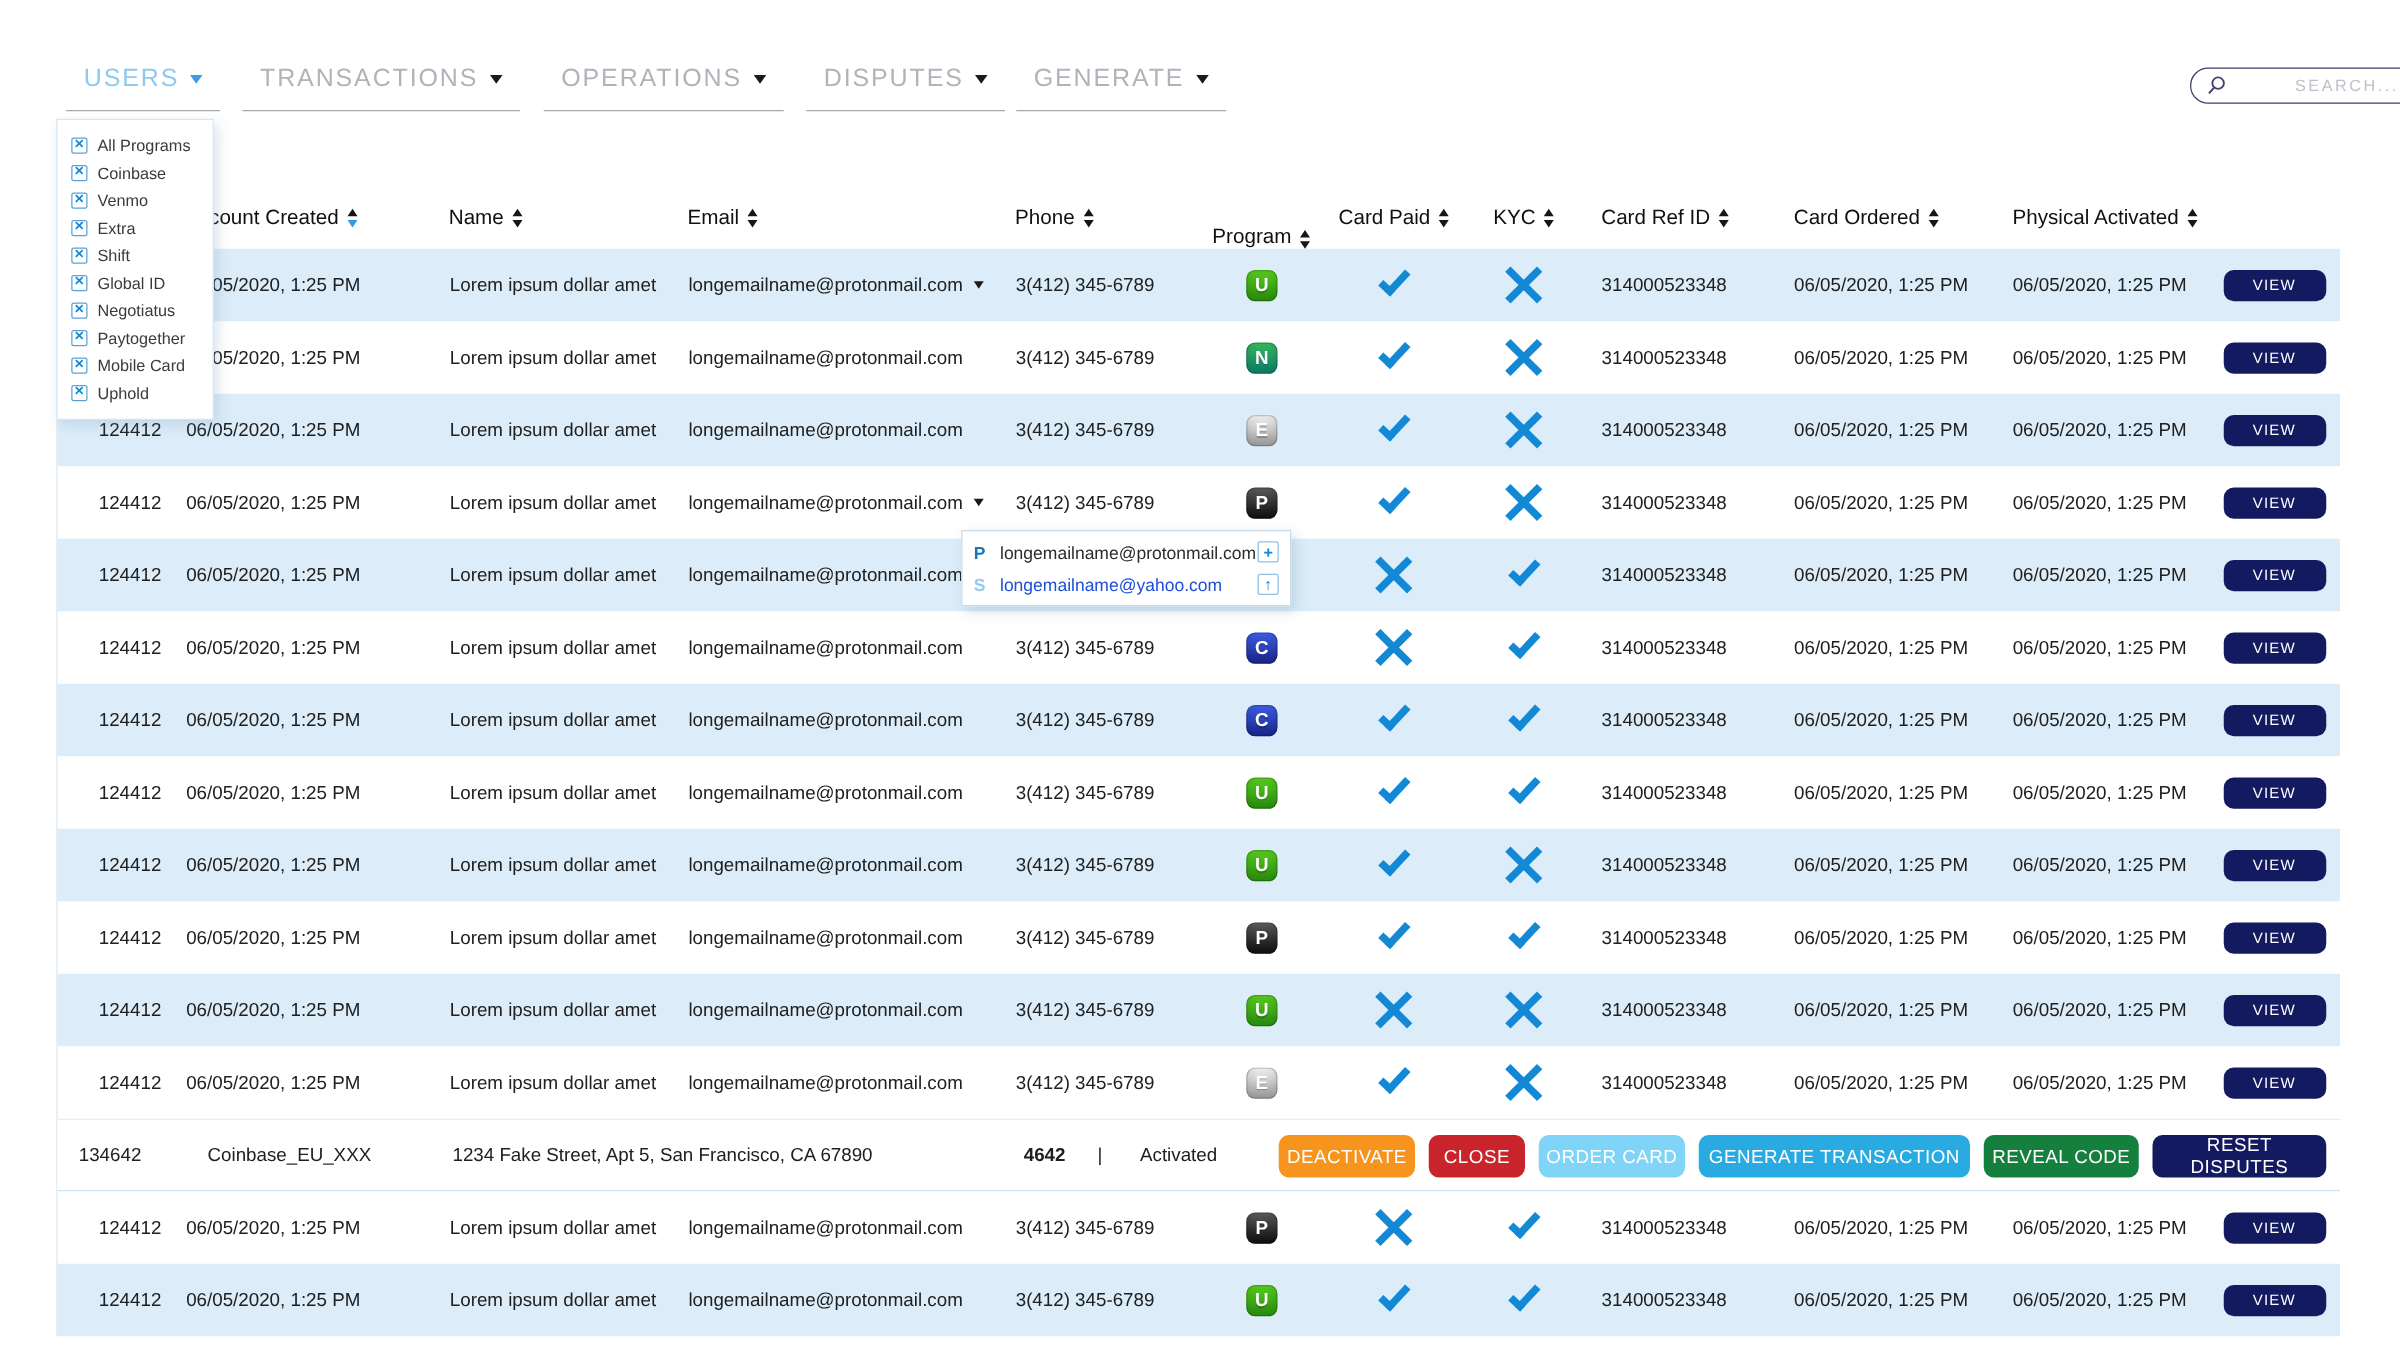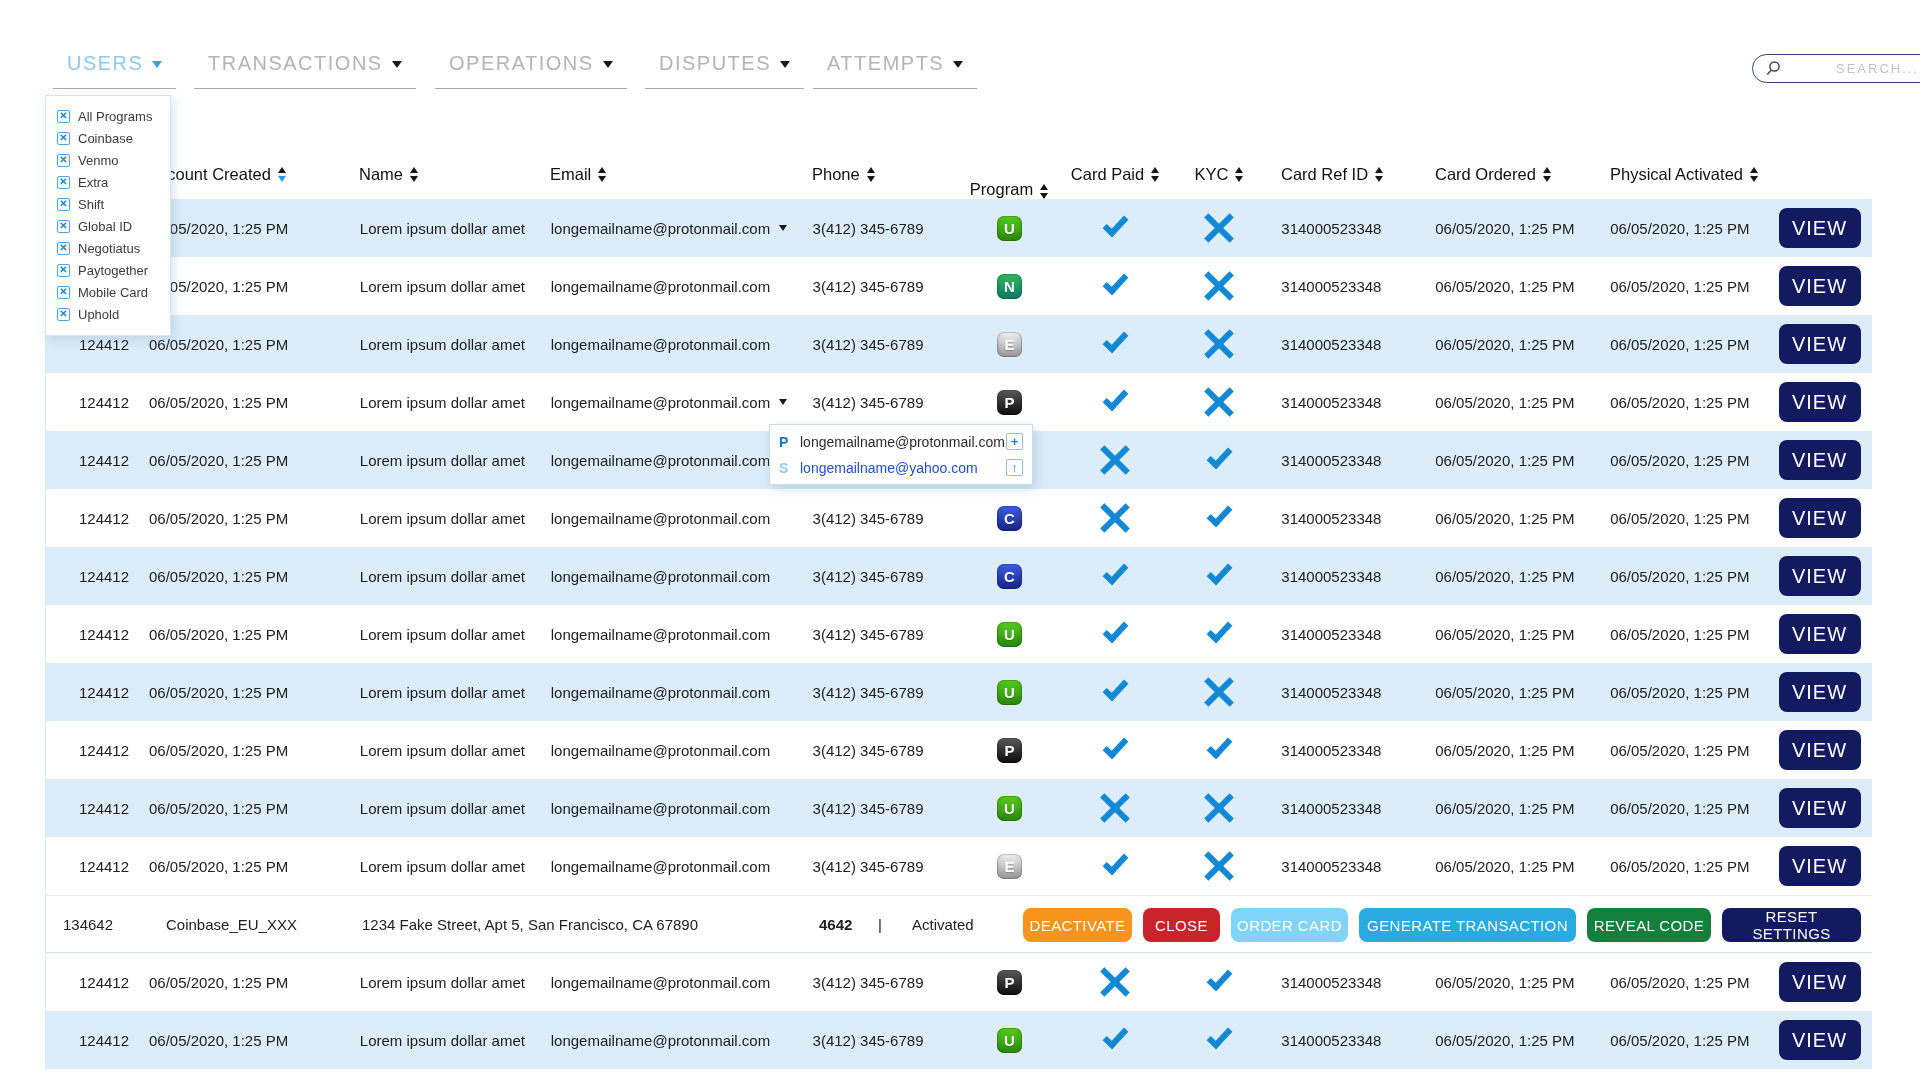--- a/index.html
+++ b/index.html
@@ -55,21 +55,21 @@
            border-top:6px solid #1A1A1A; margin-left:9px; cursor:pointer; }
   .badge { width:25px; height:25px; border-radius:7px; color:#fff; font-weight:bold; font-size:15px;
            display:flex; align-items:center; justify-content:center;
            box-shadow:inset 0 0 0 1px rgba(0,0,0,.18), inset 0 -7px 9px rgba(0,0,0,.16); text-shadow:0 1px 1px rgba(0,0,0,.25); }
   .check { width:13px; height:24px; border-right:6px solid var(--accent-blue,#1389D6);
            border-bottom:6px solid var(--accent-blue,#1389D6); transform:rotate(43deg); margin-top:-8px; }
   .xmark { position:relative; width:30px; height:30px; }
   .xmark::before, .xmark::after { content:""; position:absolute; left:-3px; top:12px; width:36px; height:6px;
            background:var(--accent-blue,#1389D6); }
   .xmark::before { transform:rotate(45deg); } .xmark::after { transform:rotate(-45deg); }
-  .view-btn { width:82px; height:40px; border-radius:8px; background:var(--navy,#141A60); color:#fff; font-size:20px;
+  .view-btn { width:82px; height:25px; border-radius:8px; background:var(--navy,#141A60); color:#fff; font-size:12px;
            letter-spacing:1px; display:flex; align-items:center; justify-content:center; border:none; cursor:pointer; font-family:inherit; }
 
   
   .row-special { position:relative; border-top:1px solid #E8EDF2; border-bottom:1px solid #C9E2F4; }
   .row-special .sp { position:absolute; top:50%; transform:translateY(-50%); font-size:15px; color:#202020; white-space:nowrap; }
   .sp-id{left:17px;} .sp-prog{left:120px;} .sp-addr{left:316px;} .sp-last4{left:773px;font-weight:bold;} .sp-div{left:832px; color:#3A3A3A;} .sp-status{left:866px;}
   .special-actions { position:absolute; right:11px; top:12px; display:flex; gap:11px; }
   .special-actions button { height:34px; border:none; border-radius:8px; color:#fff; font-size:15px; letter-spacing:.4px;
            display:flex; align-items:center; justify-content:center; font-family:inherit; cursor:pointer; padding:0 6px; }
   .special-actions button:nth-child(1){width:109px;} .special-actions button:nth-child(2){width:77px;}
@@ -98,21 +98,21 @@
   <div class="nav-item" id="nav-transactions">
     <span>TRANSACTIONS</span><span class="tri"></span>
   </div>
   <div class="nav-item" id="nav-operations">
     <span>OPERATIONS</span><span class="tri"></span>
   </div>
   <div class="nav-item" id="nav-disputes">
     <span>DISPUTES</span><span class="tri"></span>
   </div>
   <div class="nav-item" id="nav-settings">
-    <span>ATTEMPTS</span><span class="tri"></span>
+    <span>GENERATE</span><span class="tri"></span>
   </div>
 
   <div class="search-box">
     <svg width="18" height="18" viewBox="0 0 18 18">
       <circle cx="10.5" cy="6.5" r="4.6" fill="none" stroke="#43436E" stroke-width="1.5"></circle>
       <line x1="7.2" y1="10.2" x2="3.2" y2="14.6" stroke="#43436E" stroke-width="1.5"></line>
     </svg>
     <input type="text" placeholder="SEARCH..." style="">
   </div>
 
@@ -658,21 +658,21 @@
     <span class="sp sp-addr">1234 Fake Street, Apt 5, San Francisco, CA 67890</span>
     <span class="sp sp-last4">4642</span>
     <span class="sp sp-div">|</span>
     <span class="sp sp-status">Activated</span>
     <div class="special-actions">
             <button style="background: rgb(247, 148, 30);">DEACTIVATE</button>
             <button style="background: rgb(201, 36, 44);">CLOSE</button>
             <button style="background: rgb(127, 212, 247);">ORDER CARD</button>
             <button style="background: rgb(41, 171, 226);">GENERATE TRANSACTION</button>
             <button style="background: #15803d;">REVEAL CODE</button>
-            <button style="background: rgb(19, 26, 96);">RESET SETTINGS</button>
+            <button style="background: rgb(19, 26, 96);">RESET DISPUTES</button>
           </div>
   </div>
         <div class="row">
     <div class="cell col-id">
             <span>124412</span>
           </div>
     <div class="cell col-created">
             <span>06/05/2020, 1:25 PM</span>
           </div>
     <div class="cell col-name">

